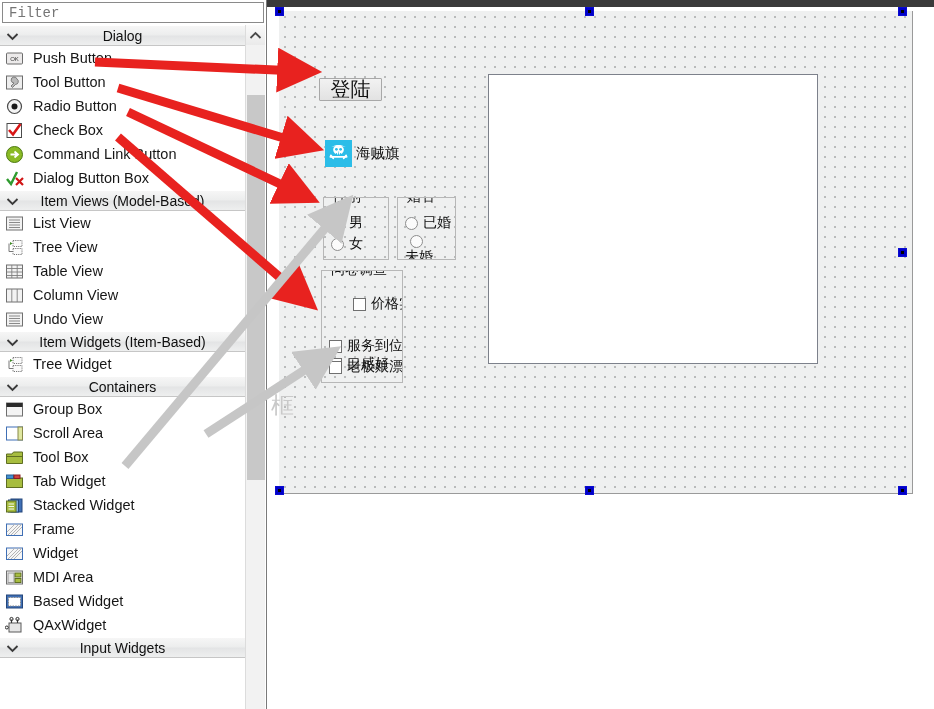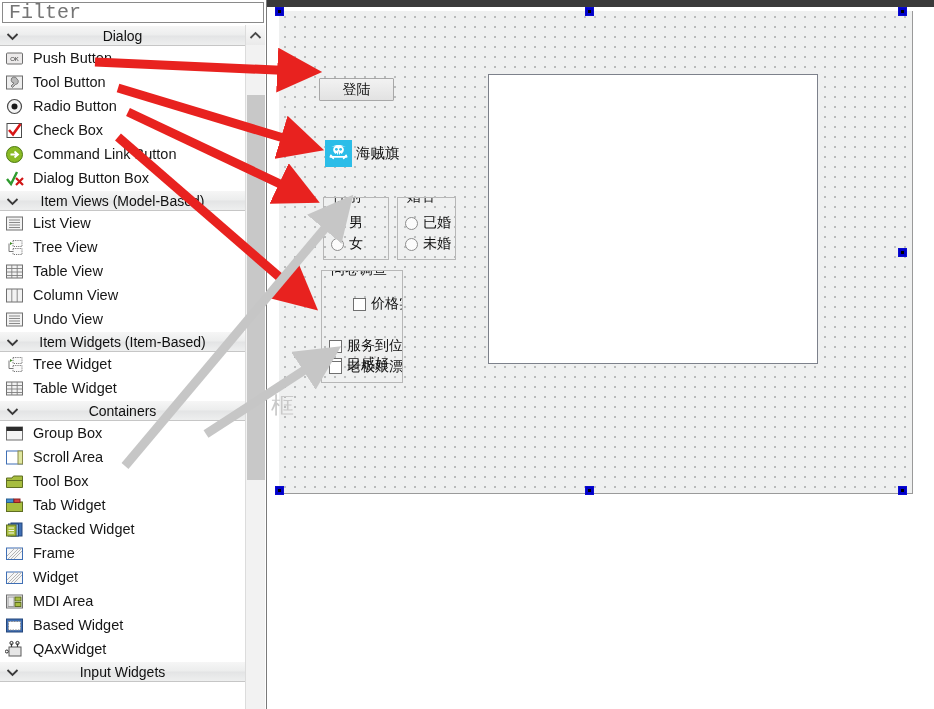--- a/index.html
+++ b/index.html
@@ -18,21 +18,21 @@
     box-sizing:border-box;
     border-right:1px solid #7a7a7a;
   }
   .filter-wrap{
     position:absolute;left:2px;top:2px;width:262px;height:21px;
     background:#ffffff;border:1px solid #8a8a8a;box-sizing:border-box;
   }
   .filter-input{
     width:100%;height:100%;border:0;outline:0;background:transparent;
     font-family:"Liberation Mono", monospace;
-    font-size:20px;color:#9b9b9b;padding-left:6px;box-sizing:border-box;
+    font-size:14px;color:#9b9b9b;padding-left:6px;box-sizing:border-box;
   }
   .tree{
     position:absolute;left:0;top:25px;width:245px;height:684px;
     overflow:hidden;background:#fff;
   }
   .grp{
     height:21px;line-height:21px;
     background:linear-gradient(to bottom,#f6f6f6 0%,#eceded 48%,#e3e4e5 52%,#eeefef 100%);
     border-top:1px solid #ffffff;
     border-bottom:1px solid #c6c6c6;
@@ -102,25 +102,25 @@
     position:absolute;width:9px;height:9px;background:#0000c8;
     border:1px solid #0a0ad2;box-sizing:border-box;
   }
   .handle i{
     position:absolute;left:2px;top:2px;width:3px;height:3px;background:#000;
     display:block;
   }
 
   
   .pushbtn{
-    position:absolute;left:308px;top:74px;width:75px;height:23px;
+    position:absolute;left:308px;top:74px;width:63px;height:23px;
     background:linear-gradient(to bottom,#f2f2f2,#e2e2e2);
     border:1px solid #a8a8a8;border-radius:1px;box-sizing:border-box;
     display:flex;align-items:center;justify-content:center;
-    font-size:14px;color:#111;
+    font-size:20px;color:#111;
   }
   
   .toolbtn{
     position:absolute;left:314px;top:136px;width:27px;height:27px;
     background:#2bbde8;border:1px solid #2bbde8;box-sizing:border-box;
     display:flex;align-items:center;justify-content:center;
   }
   .toolbtn-label{
     position:absolute;left:345px;top:140px;font-size:14.5px;color:#111;
   }
@@ -327,35 +327,20 @@
         <div class="item">
           <span class="ic">
             <svg width="19" height="19" viewBox="0 0 19 19">
               <rect x="8" y="2.5" width="9" height="6" fill="#fafafa" stroke="#777" stroke-dasharray="1.2 1"></rect>
               <rect x="8" y="10.5" width="9" height="6" fill="#fafafa" stroke="#777" stroke-dasharray="1.2 1"></rect>
               <path d="M5 4 L7.5 5.5 L5 7 Z" fill="#3d8b22"></path>
               <path d="M4 5.5 V13.5 H8" fill="none" stroke="#777" stroke-width="1"></path>
             </svg>
           </span>
           <span>Tree Widget</span>
-        </div>
-        <div class="item">
-          <span class="ic">
-            <svg width="19" height="19" viewBox="0 0 19 19">
-              <rect x="1.5" y="3" width="16" height="13" fill="#f2f2f2" stroke="#707070"></rect>
-              <g stroke="#7f7f7f" stroke-width="0.9">
-                <line x1="1.5" y1="6.5" x2="17.5" y2="6.5"></line>
-                <line x1="1.5" y1="10" x2="17.5" y2="10"></line>
-                <line x1="1.5" y1="13.5" x2="17.5" y2="13.5"></line>
-                <line x1="6.8" y1="3" x2="6.8" y2="16"></line>
-                <line x1="12.2" y1="3" x2="12.2" y2="16"></line>
-              </g>
-            </svg>
-          </span>
-          <span>Table Widget</span>
         </div>
         <div class="grp">
           <span class="chev">
             <svg width="13" height="9" viewBox="0 0 13 9">
               <path d="M1.5 2 L6.5 7 L11.5 2" fill="none" stroke="#3a3a3a" stroke-width="1.8"></path>
             </svg>
           </span>
           <span class="grp-label">Containers</span>
         </div>
         <div class="item">
@@ -528,21 +513,21 @@
           <span>女</span>
         </div>
       </div>
 
       <div class="gbox clip" style="left:118px;top:186px;width:59px;height:63px;">
         <span class="gbox-title">婚否</span>
         <div class="radio-row" style="left:7px;top:16px;">
           <span class="radio-dot"></span>
           <span>已婚</span>
         </div>
-        <div class="radio-row" style="left:7px;top:37px;">
+        <div class="radio-row" style="left:7px;top:37px;flex-direction:column;">
           <span class="radio-dot"></span>
           <span>未婚</span>
         </div>
       </div>
 
       <div class="gbox clip" style="left:42px;top:259px;width:82px;height:113px;">
         <span class="gbox-title">问卷调查</span>
         <div class="cb-row" style="left:7px;top:24px;margin-left:24px;">
           <span class="cb-sq"></span>
           <span>价格实惠</span>

